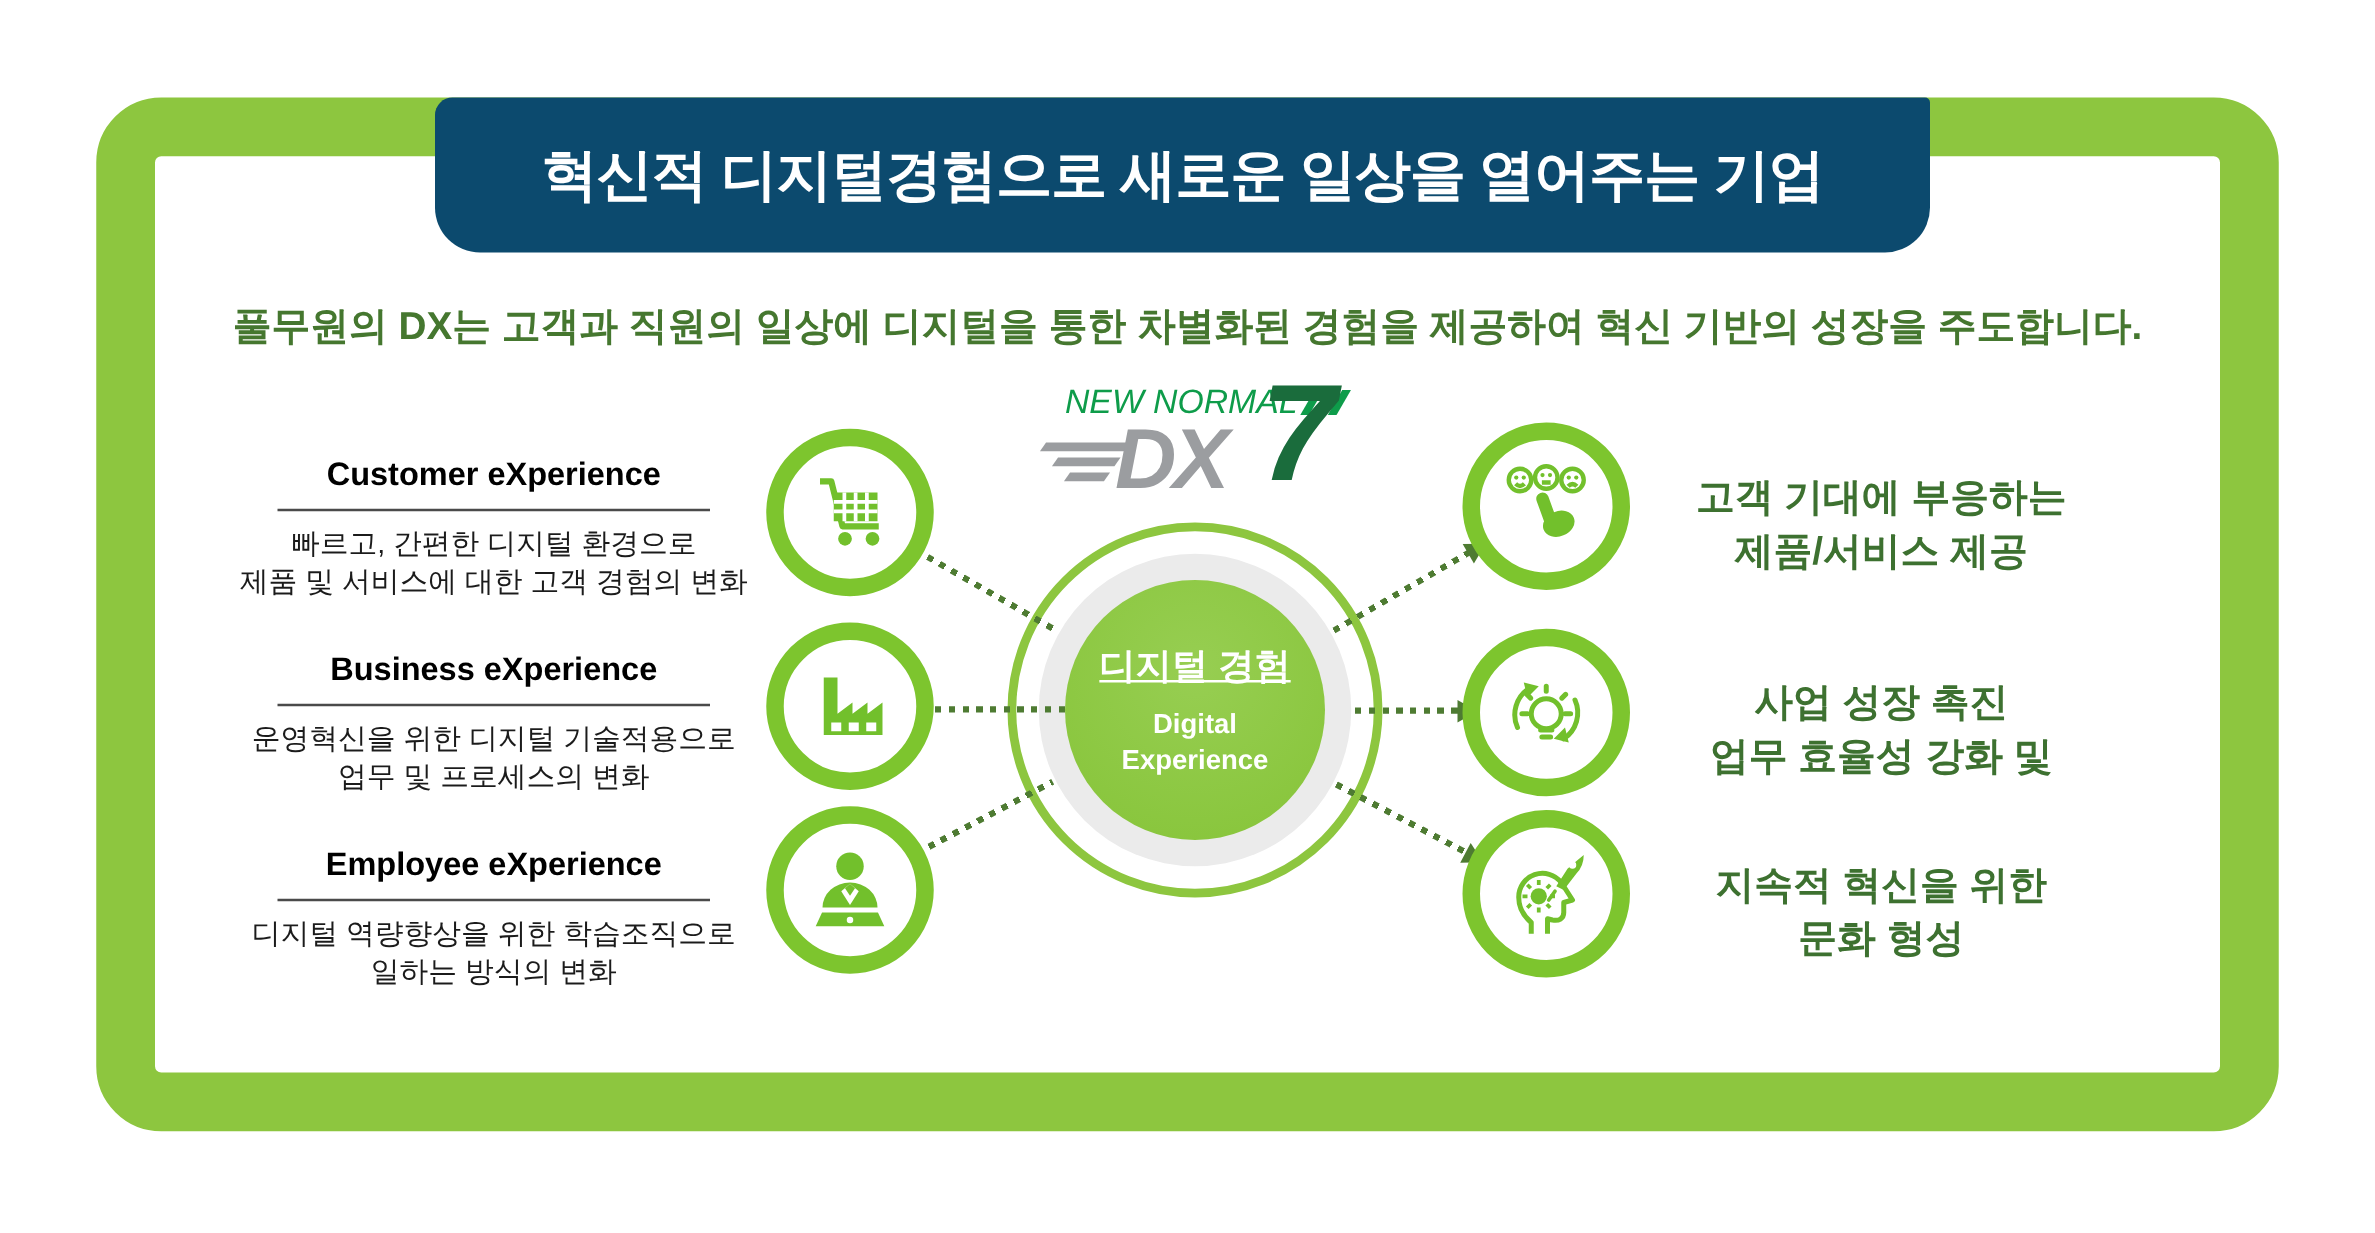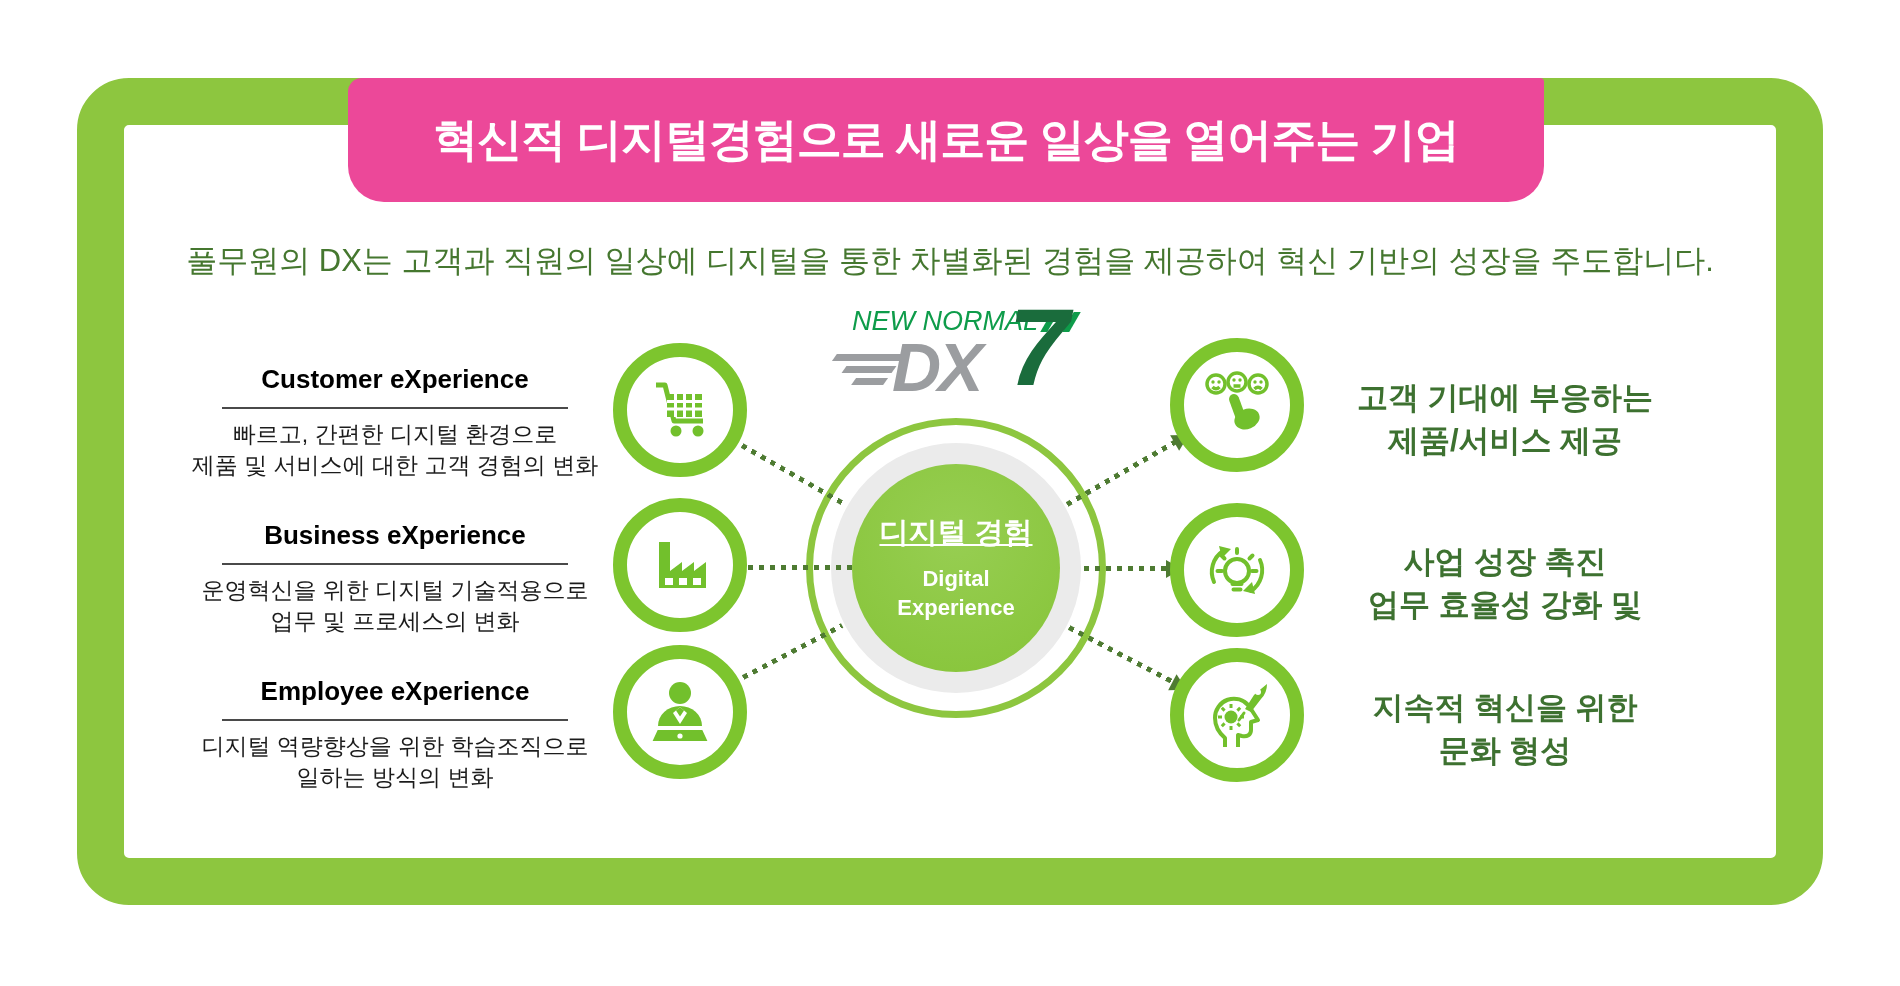--- a/index.html
+++ b/index.html
@@ -8,28 +8,28 @@
     font-family:"Liberation Sans", sans-serif;overflow:hidden;
   }
   
   .frame{
     position:absolute;left:77px;top:78px;width:1746px;height:827px;
     border:47px solid #8DC63F;border-radius:52px;box-sizing:border-box;z-index:1;
   }
   
   .banner{
     position:absolute;left:348px;top:78px;width:1196px;height:124px;
-    background:#ec4899;border-radius:14px 4px 36px 36px;
+    background:#0c4a6e;border-radius:14px 4px 36px 36px;
     display:flex;align-items:center;justify-content:center;z-index:6;
   }
   .banner-title{color:#ffffff;font-size:45px;font-weight:bold;letter-spacing:-1px;}
   
   .subtitle{
     position:absolute;left:0;top:240px;width:1900px;text-align:center;
-    font-size:31px;font-weight:normal;color:#45772F;z-index:4;
+    font-size:31px;font-weight:bold;color:#45772F;z-index:4;
   }
   
   .logo{position:absolute;left:822px;top:306px;width:280px;height:104px;z-index:5;}
   .logo-row1{position:absolute;left:30px;top:0;display:flex;align-items:center;gap:8px;}
   .logo-newnormal{font-style:italic;font-weight:400;font-size:27px;color:#0E9C4A;white-space:nowrap;}
   .logo-slashes{display:flex;gap:4px;transform:skewX(-30deg);}
   .logo-slashes i{display:block;width:7px;height:20px;background:#0E9C4A;}
   .logo-speed{position:absolute;left:4px;top:48px;display:flex;flex-direction:column;align-items:flex-end;gap:5px;transform:skewX(-35deg);}
   .logo-speed i{display:block;height:7px;background:#9B9DA0;}
   .logo-speed i:nth-child(1){width:68px;}

